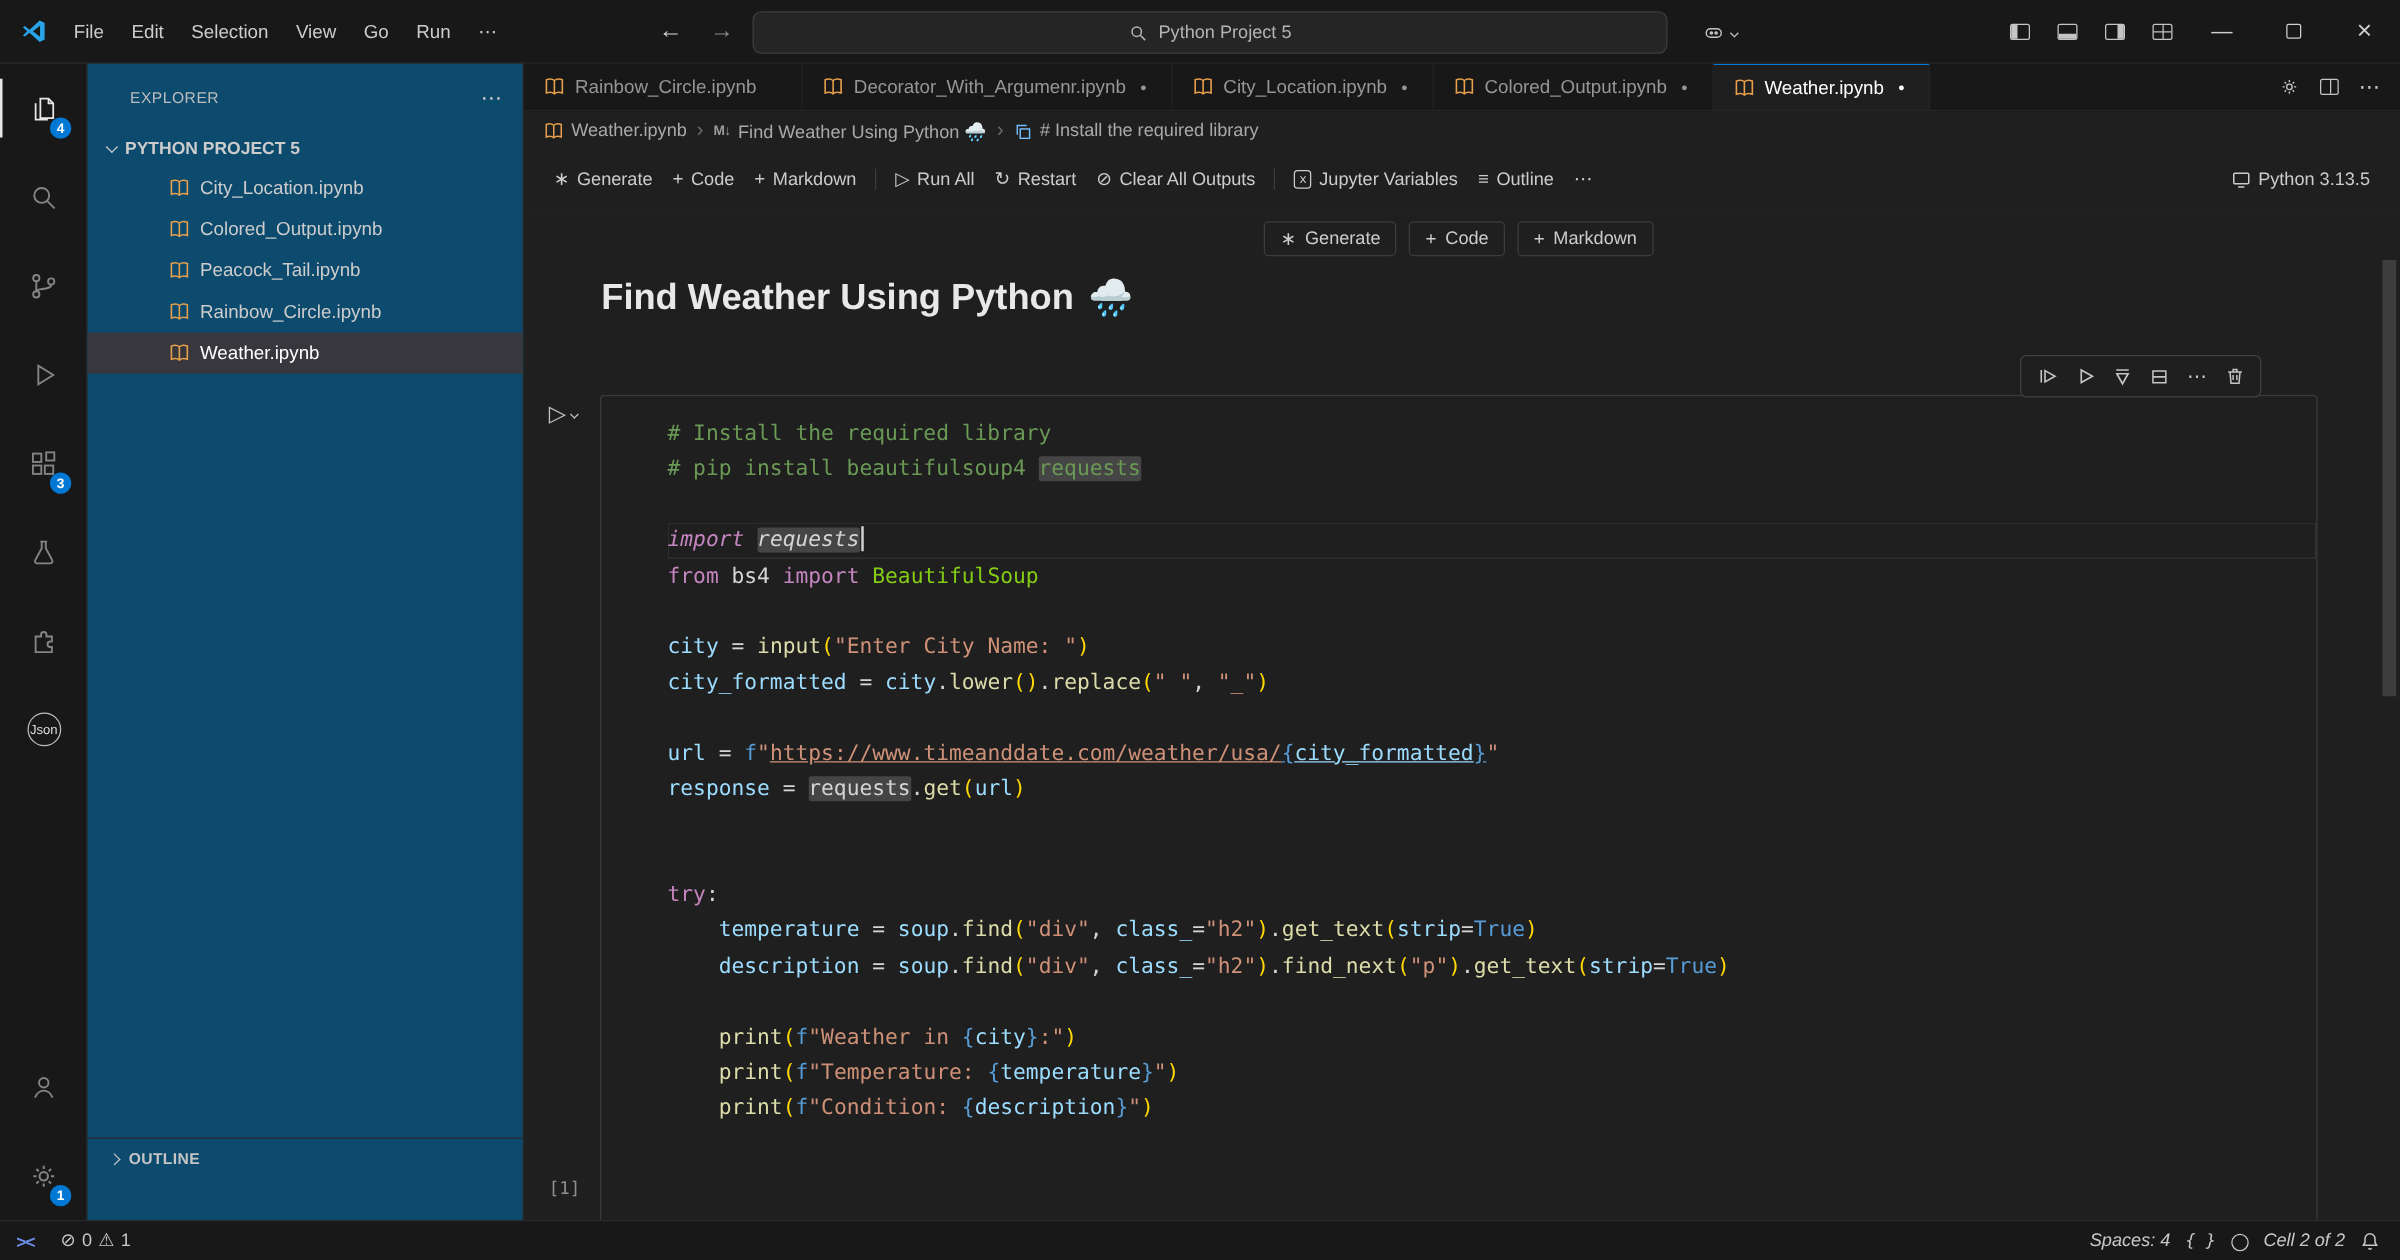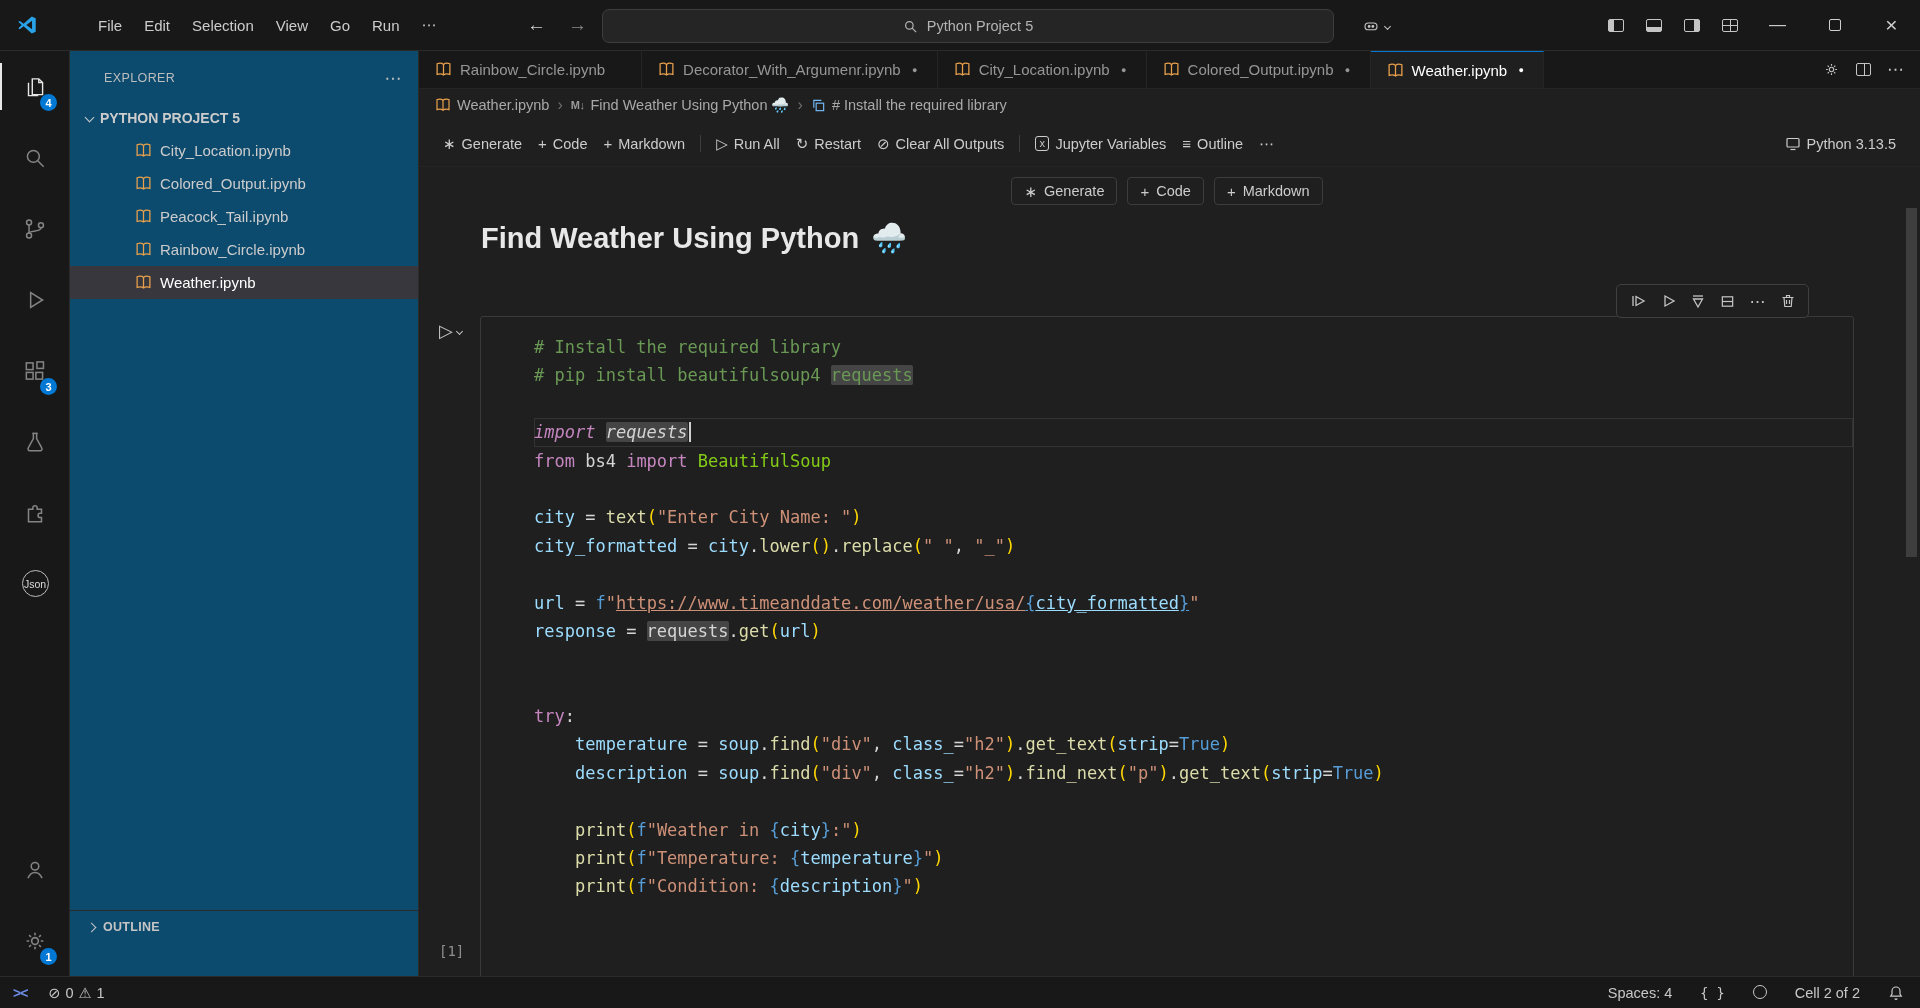--- a/index.html
+++ b/index.html
@@ -2,21 +2,21 @@
 <html><head>
 <meta charset="utf-8">
 <style>
   * { margin:0; padding:0; box-sizing:border-box; }
   html,body { width:1920px; height:1008px; overflow:hidden; background:#181818; }
   body { font-family:"Liberation Sans", sans-serif; color:#cccccc; font-size:15px; -webkit-font-smoothing:antialiased; }
   .app { position:relative; width:1920px; height:1008px; background:#181818; }
   svg { display:block; }
 
   
-  .titlebar { position:relative; height:51px; background:#181818; border-bottom:1px solid #2b2b2b; display:flex; align-items:center;gap:39px; }
+  .titlebar { position:relative; height:51px; background:#181818; border-bottom:1px solid #2b2b2b; display:flex; align-items:center; }
   .vscode-logo { margin-left:16px; }
   .menu-bar { display:flex; align-items:center; margin-left:10px; }
   .menu-item { padding:5px 11px; font-size:15px; color:#cccccc; border-radius:5px; cursor:default; }
   .nav-arrows { position:absolute; left:527px; top:0; height:100%; display:flex; align-items:center; gap:22px; font-size:19px; }
   .nav-back { color:#cfcfcf; }
   .nav-forward { color:#8a8a8a; }
   .searchbox { position:absolute; left:602px; top:9px; width:732px; height:34px; background:#252526; border:1px solid #3d3d3d; border-radius:7px; display:flex; align-items:center; justify-content:center; gap:9px; color:#b4b4b4; font-size:14.5px; }
   .copilot-btn { position:absolute; left:1356px; top:12px; height:28px; display:flex; align-items:center; gap:5px; color:#c5c5c5; padding:0 6px; border-radius:5px; }
   .tb-right { position:absolute; right:0; top:0; height:100%; display:flex; align-items:center; }
   .tb-icon { width:38px; height:100%; display:flex; align-items:center; justify-content:center; color:#c5c5c5; }
@@ -98,21 +98,21 @@
   .cursor { display:inline-block; width:2px; height:20px; background:#d0d0d0; vertical-align:-4px; margin-left:1px; }
   .cell-toolbar { position:absolute; left:1197px; top:117px; height:34px; background:#1f1f1f; border:1px solid #404040; border-radius:5px; display:flex; align-items:center; gap:3px; padding:0 7px; color:#c5c5c5; z-index:5; }
   .ct-btn { width:27px; height:26px; display:flex; align-items:center; justify-content:center; border-radius:4px; }
   .exec-count { position:absolute; left:20px; top:776px; color:#8f8f8f; font-family:"DejaVu Sans Mono",monospace; font-size:14px; }
   .scrollthumb { position:absolute; right:3px; top:157px; width:11px; height:349px; background:rgba(121,121,121,0.35); }
 
   
   .statusbar { position:absolute; left:0; right:0; bottom:0; height:32px; background:#181818; border-top:1px solid #2b2b2b; display:flex; align-items:center; font-size:14.5px; color:#c8c8c8; }
   .sb-remote { height:100%; display:flex; align-items:center; padding:0 13px; color:#6d8ee8; font-weight:bold; font-size:14px; letter-spacing:-1px; }
   .sb-problems { display:flex; align-items:center; gap:5px; padding:0 8px; }
-  .sb-right { margin-left:auto; display:flex; align-items:flex-start; gap:28px; padding-right:16px; }
+  .sb-right { margin-left:auto; display:flex; align-items:flex-end; gap:12px; padding-right:16px;font-style:italic; }
   .braces { font-family:"DejaVu Sans Mono",monospace; font-size:13.5px; }
   .circ-icon { width:14px; height:14px; border:1.4px solid #c8c8c8; border-radius:50%; }
 </style>
 </head>
 <body>
 
 <div class="app">
 
   <div class="titlebar">
     <svg class="vscode-logo" width="22" height="22" viewBox="0 0 24 24">
@@ -474,21 +474,21 @@
         </div>
 
         <div class="cell">
           <div class="code">
               <div class="code-line"><span class="tok-c"># Install the required library</span></div>
               <div class="code-line"><span class="tok-c"># pip install beautifulsoup4 </span><span class="tok-c tok-hl">requests</span></div>
               <div class="code-line">&nbsp;</div>
               <div class="code-line current"><span class="tok-k">import</span><span class="tok-p"> </span><span class="tok-p tok-hl">requests</span><span class="cursor"></span></div>
               <div class="code-line"><span class="tok-k">from</span><span class="tok-p"> bs4 </span><span class="tok-k">import</span><span class="tok-p"> </span><span class="tok-t">BeautifulSoup</span></div>
               <div class="code-line">&nbsp;</div>
-              <div class="code-line"><span class="tok-v">city</span><span class="tok-p"> = </span><span class="tok-f">text</span><span class="tok-g">(</span><span class="tok-s">"Enter City Name: "</span><span class="tok-g">)</span></div>
+              <div class="code-line"><span class="tok-v">city</span><span class="tok-p"> = </span><span class="tok-f">input</span><span class="tok-g">(</span><span class="tok-s">"Enter City Name: "</span><span class="tok-g">)</span></div>
               <div class="code-line"><span class="tok-v">city_formatted</span><span class="tok-p"> = </span><span class="tok-v">city</span><span class="tok-p">.</span><span class="tok-f">lower</span><span class="tok-g">()</span><span class="tok-p">.</span><span class="tok-f">replace</span><span class="tok-g">(</span><span class="tok-s">" "</span><span class="tok-p">, </span><span class="tok-s">"_"</span><span class="tok-g">)</span></div>
               <div class="code-line">&nbsp;</div>
               <div class="code-line"><span class="tok-v">url</span><span class="tok-p"> = </span><span class="tok-b">f</span><span class="tok-s">"</span><span class="tok-s tok-u">https://www.timeanddate.com/weather/usa/</span><span class="tok-b tok-u">{</span><span class="tok-v tok-u">city_formatted</span><span class="tok-b tok-u">}</span><span class="tok-s">"</span></div>
               <div class="code-line"><span class="tok-v">response</span><span class="tok-p"> = </span><span class="tok-p tok-hl">requests</span><span class="tok-p">.</span><span class="tok-f">get</span><span class="tok-g">(</span><span class="tok-v">url</span><span class="tok-g">)</span></div>
               <div class="code-line">&nbsp;</div>
               <div class="code-line">&nbsp;</div>
               <div class="code-line"><span class="tok-k">try</span><span class="tok-p">:</span></div>
               <div class="code-line"><span class="tok-p">    </span><span class="tok-v">temperature</span><span class="tok-p"> = </span><span class="tok-v">soup</span><span class="tok-p">.</span><span class="tok-f">find</span><span class="tok-g">(</span><span class="tok-s">"div"</span><span class="tok-p">, </span><span class="tok-v">class_</span><span class="tok-p">=</span><span class="tok-s">"h2"</span><span class="tok-g">)</span><span class="tok-p">.</span><span class="tok-f">get_text</span><span class="tok-g">(</span><span class="tok-v">strip</span><span class="tok-p">=</span><span class="tok-b">True</span><span class="tok-g">)</span></div>
               <div class="code-line"><span class="tok-p">    </span><span class="tok-v">description</span><span class="tok-p"> = </span><span class="tok-v">soup</span><span class="tok-p">.</span><span class="tok-f">find</span><span class="tok-g">(</span><span class="tok-s">"div"</span><span class="tok-p">, </span><span class="tok-v">class_</span><span class="tok-p">=</span><span class="tok-s">"h2"</span><span class="tok-g">)</span><span class="tok-p">.</span><span class="tok-f">find_next</span><span class="tok-g">(</span><span class="tok-s">"p"</span><span class="tok-g">)</span><span class="tok-p">.</span><span class="tok-f">get_text</span><span class="tok-g">(</span><span class="tok-v">strip</span><span class="tok-p">=</span><span class="tok-b">True</span><span class="tok-g">)</span></div>
               <div class="code-line">&nbsp;</div>

